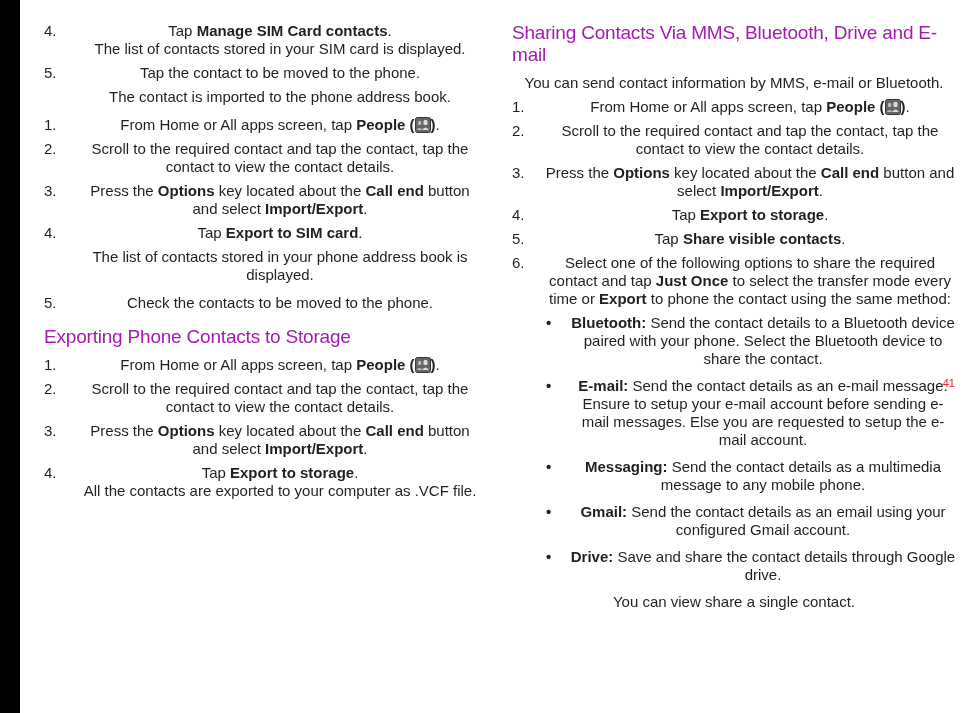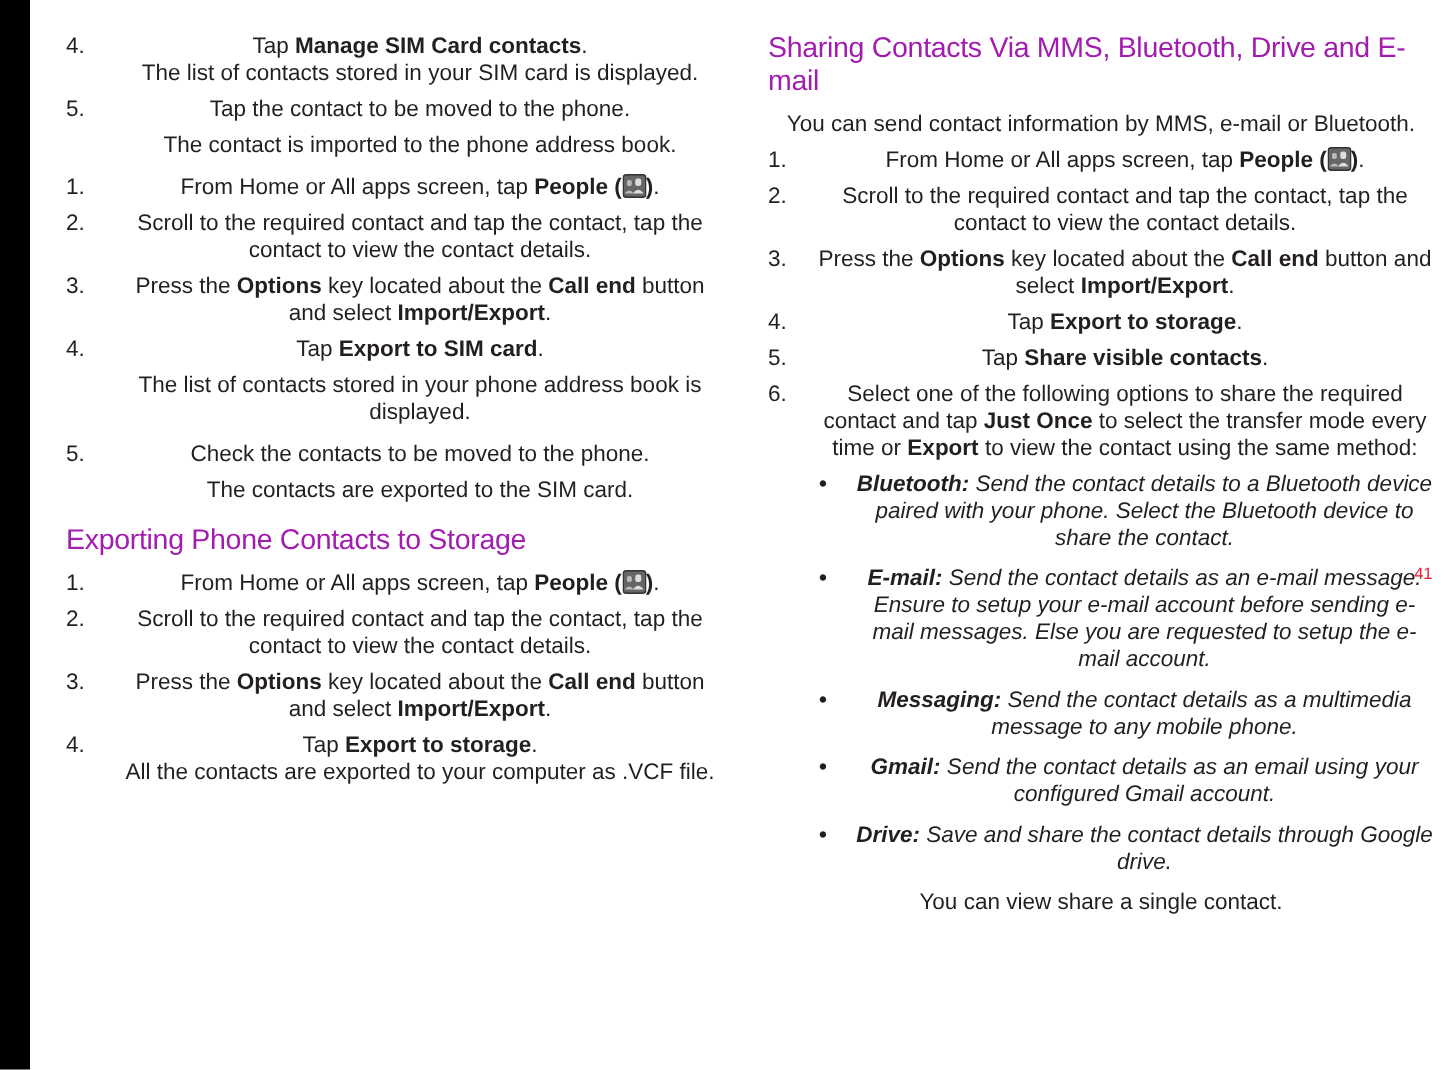--- a/index.html
+++ b/index.html
@@ -93,21 +93,21 @@
   .bullet-list { list-style: none; margin-left: 32px; }
   .bullet-li { display: flex; margin-bottom: 9px; }
   .bullet-mark {
     width: 26px;
     flex-shrink: 0;
     font-size: 15px;
     font-weight: 700;
     text-align: left;
     padding-left: 2px;
   }
-  .bullet-body { flex: 1; margin-bottom: 0; font-style: italic; }
+  .bullet-body { flex: 1; margin-bottom: 0; }
 </style>
 </head>
 <body>
 
 <div class="black-bar"></div>
 <div class="sidebar-label">Managing Contacts</div>
 <div class="page-num">41</div>
 
 <div class="content">
 
@@ -156,21 +156,20 @@
         <div class="li-num">4.</div>
         <div class="li-body">
           <span>Tap </span><b>Export to SIM card</b><span>.</span>
         </div>
       </div>
       <p class="indent-tight">The list of contacts stored in your phone address book is displayed.</p>
       <div class="li">
         <div class="li-num">5.</div>
         <div class="li-body">Check the contacts to be moved to the phone.</div>
       </div>
-      <p class="indent-tight">The contacts are exported to the SIM card.</p>
     </div>
 
     <div class="h2">Exporting Phone Contacts to Storage</div>
 
     <div class="ol">
       <div class="li">
         <div class="li-num">1.</div>
         <div class="li-body">
           <span>From Home or All apps screen, tap </span><b>People (</b><span class="icon-box"><svg viewBox="0 0 16 16">
                 <rect x="0.5" y="0.5" width="15" height="15" rx="2" fill="#666" stroke="#333"></rect>
@@ -236,21 +235,21 @@
       </div>
       <div class="li">
         <div class="li-num">5.</div>
         <div class="li-body">
           <span>Tap </span><b>Share visible contacts</b><span>.</span>
         </div>
       </div>
       <div class="li">
         <div class="li-num">6.</div>
         <div class="li-body">
-          <span>Select one of the following options to share the required contact and tap </span><b>Just Once</b><span> to select the transfer mode every time or </span><b>Export</b><span> to view the contact using the same method:</span>
+          <span>Select one of the following options to share the required contact and tap </span><b>Just Once</b><span> to select the transfer mode every time or </span><b>Export</b><span> to phone the contact using the same method:</span>
         </div>
       </div>
     </div>
 
     <ul class="bullet-list">
       <li class="bullet-li">
         <div class="bullet-mark">•</div>
         <div class="bullet-body"><b>Bluetooth:</b><span> Send the contact details to a Bluetooth device paired with your phone. Select the Bluetooth device to share the contact.</span></div>
       </li>
       <li class="bullet-li">

